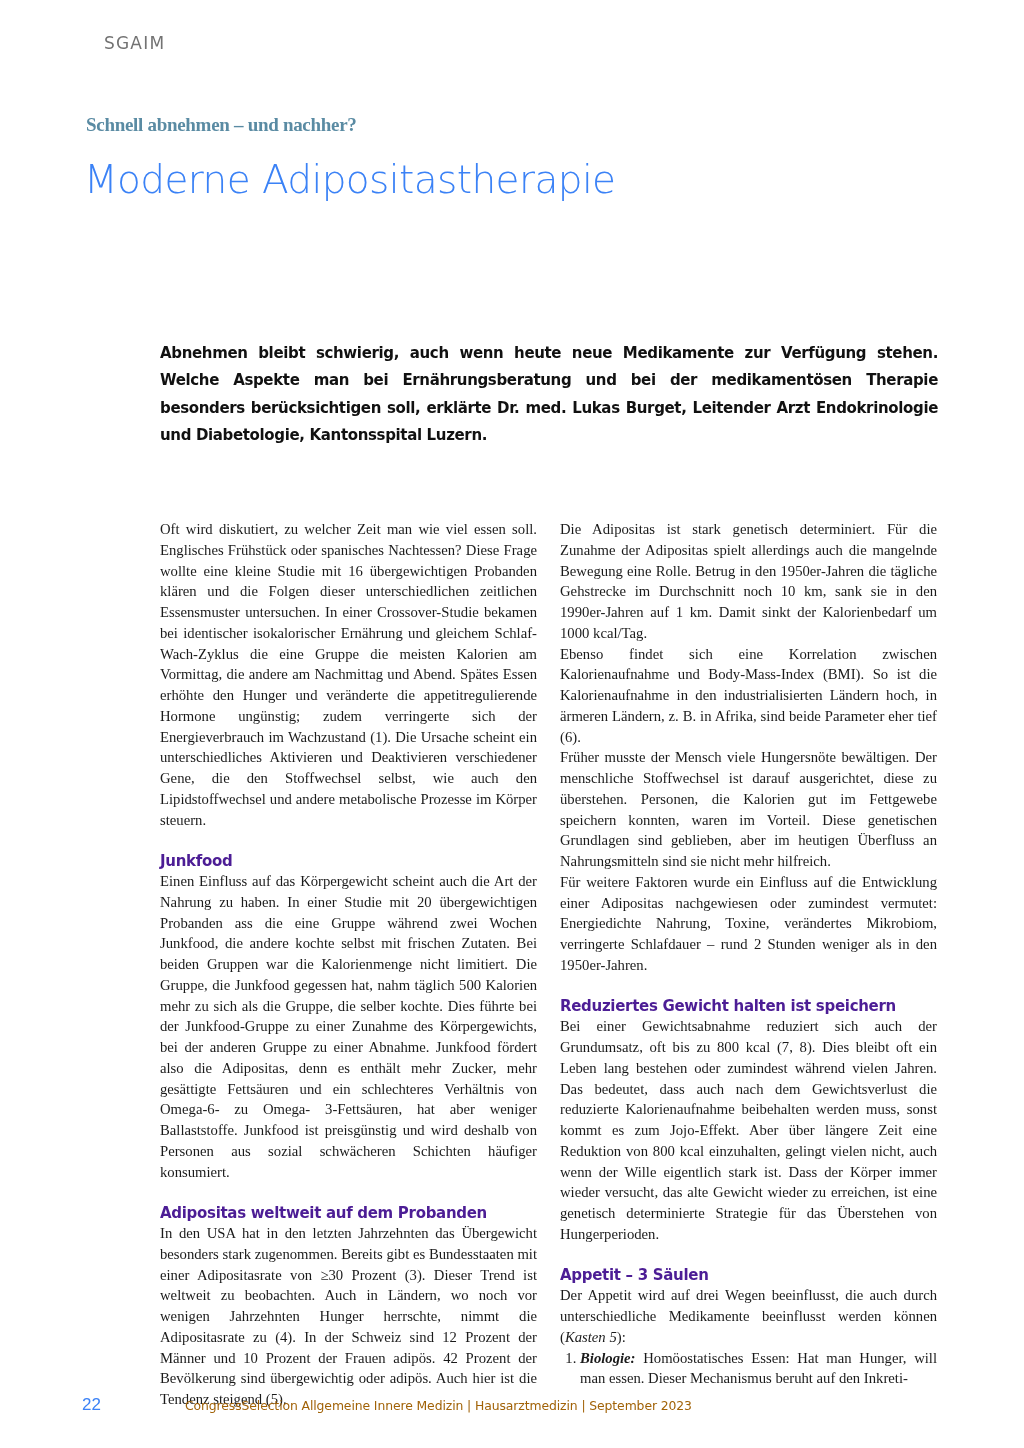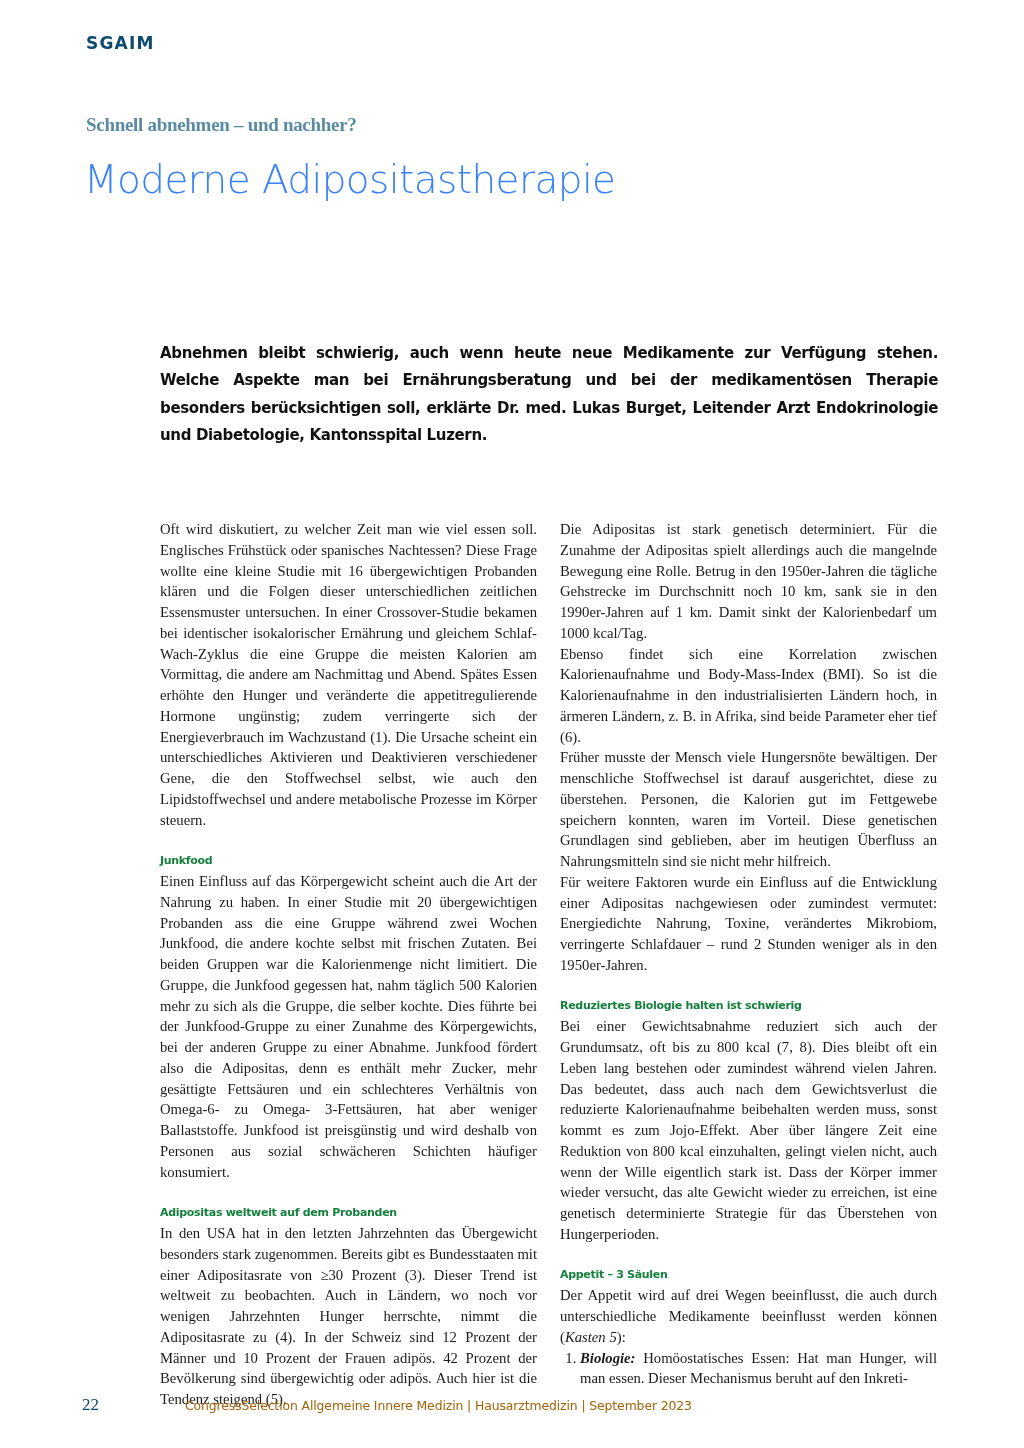--- a/index.html
+++ b/index.html
@@ -10,27 +10,27 @@
     body {
       width: 1024px;
       height: 1448px;
       position: relative;
       overflow: hidden;
       color: #1a1a1a;
     }
 
     .section-label {
       position: absolute;
-      left: 86px;
+      left: 104px;
       top: 33px;
       font-family: "DejaVu Sans", sans-serif;
       font-size: 17px;
       letter-spacing: 1.2px;
-      color: #0c4a6e;
-      font-weight: bold;
+      color: #737373;
+      font-weight: normal;
     }
     .kicker {
       position: absolute;
       left: 86px;
       top: 114px;
       font-family: Liberation Serif, serif;
       font-weight: bold;
       font-size: 19px;
       color: #5a8ba3;
       letter-spacing: -0.3px;
@@ -73,24 +73,24 @@
     .col-left { left: 160px; }
     .col-right { left: 560px; }
     .column p {
       margin: 0;
       text-align: justify;
       hyphens: auto;
     }
     .column h2 {
       font-family: "DejaVu Sans", sans-serif;
       font-weight: bold;
-      font-size: 11px;
+      font-size: 15px;
       line-height: 20px;
       margin: 0;
-      color: #15803d;
+      color: #4c1d95;
       letter-spacing: -0.3px;
     }
     .gap { height: 20.75px; }
     .column ol {
       margin: 0;
       padding-left: 20px;
       text-align: justify;
     }
     .column ol li { padding-left: 0; }
     .column em { font-style: italic; }
@@ -98,23 +98,23 @@
 
     .footer {
       position: absolute;
       top: 1395px;
       left: 82px;
       width: 880px;
       display: flex;
       align-items: baseline;
     }
     .page-number {
-      font-family: Liberation Serif, serif;
+      font-family: Liberation Sans, sans-serif;
       font-size: 17px;
-      color: #0c4a6e;
+      color: #3b82f6;
       width: 76px;
     }
     .footer-text {
       font-family: "DejaVu Sans", sans-serif;
       font-size: 12.4px;
       color: #a16207;
       letter-spacing: -0.1px;
       margin-left: 27px;
     }
   </style>
@@ -136,21 +136,21 @@
   <h2>Adipositas weltweit auf dem Probanden</h2>
   <p>In den USA hat in den letzten Jahrzehnten das Übergewicht besonders stark zugenommen. Bereits gibt es Bundesstaaten mit einer Adipositasrate von ≥30 Prozent (3). Dieser Trend ist weltweit zu beobachten. Auch in Ländern, wo noch vor wenigen Jahrzehnten Hunger herrschte, nimmt die Adipositasrate zu (4). In der Schweiz sind 12 Prozent der Männer und 10 Prozent der Frauen adipös. 42 Prozent der Bevölkerung sind übergewichtig oder adipös. Auch hier ist die Tendenz steigend (5).</p>
 </div>
 
 <div class="column col-right" lang="de">
   <p>Die Adipositas ist stark genetisch determiniert. Für die Zunahme der Adipositas spielt allerdings auch die mangelnde Bewegung eine Rolle. Betrug in den 1950er-Jahren die tägliche Gehstrecke im Durchschnitt noch 10 km, sank sie in den 1990er-Jahren auf 1 km. Damit sinkt der Kalorienbedarf um 1000 kcal/Tag.</p>
   <p>Ebenso findet sich eine Korrelation zwischen Kalorienaufnahme und Body-Mass-Index (BMI). So ist die Kalorienaufnahme in den industrialisierten Ländern hoch, in ärmeren Ländern, z. B. in Afrika, sind beide Parameter eher tief (6).</p>
   <p>Früher musste der Mensch viele Hungersnöte bewältigen. Der menschliche Stoffwechsel ist darauf ausgerichtet, diese zu überstehen. Personen, die Kalorien gut im Fettgewebe speichern konnten, waren im Vorteil. Diese genetischen Grundlagen sind geblieben, aber im heutigen Überfluss an Nahrungsmitteln sind sie nicht mehr hilfreich.</p>
   <p>Für weitere Faktoren wurde ein Einfluss auf die Entwicklung einer Adipositas nachgewiesen oder zumindest vermutet: Energiedichte Nahrung, Toxine, verändertes Mikrobiom, verringerte Schlafdauer – rund 2 Stunden weniger als in den 1950er-Jahren.</p>
   <div class="gap"></div>
-  <h2>Reduziertes Biologie halten ist schwierig</h2>
+  <h2>Reduziertes Gewicht halten ist speichern</h2>
   <p>Bei einer Gewichtsabnahme reduziert sich auch der Grundumsatz, oft bis zu 800 kcal (7, 8). Dies bleibt oft ein Leben lang bestehen oder zumindest während vielen Jahren. Das bedeutet, dass auch nach dem Gewichtsverlust die reduzierte Kalorienaufnahme beibehalten werden muss, sonst kommt es zum Jojo-Effekt. Aber über längere Zeit eine Reduktion von 800 kcal einzuhalten, gelingt vielen nicht, auch wenn der Wille eigentlich stark ist. Dass der Körper immer wieder versucht, das alte Gewicht wieder zu erreichen, ist eine genetisch determinierte Strategie für das Überstehen von Hungerperioden.</p>
   <div class="gap"></div>
   <h2>Appetit – 3 Säulen</h2>
   <p><span>Der Appetit wird auf drei Wegen beeinflusst, die auch durch unterschiedliche Medikamente beeinflusst werden können (</span><em>Kasten 5</em><span>):</span></p>
   <ol>
     <li><strong><em>Biologie:</em></strong><span> Homöostatisches Essen: Hat man Hunger, will man essen. Dieser Mechanismus beruht auf den Inkreti-</span></li>
   </ol>
 </div>
 
 <div class="footer">

